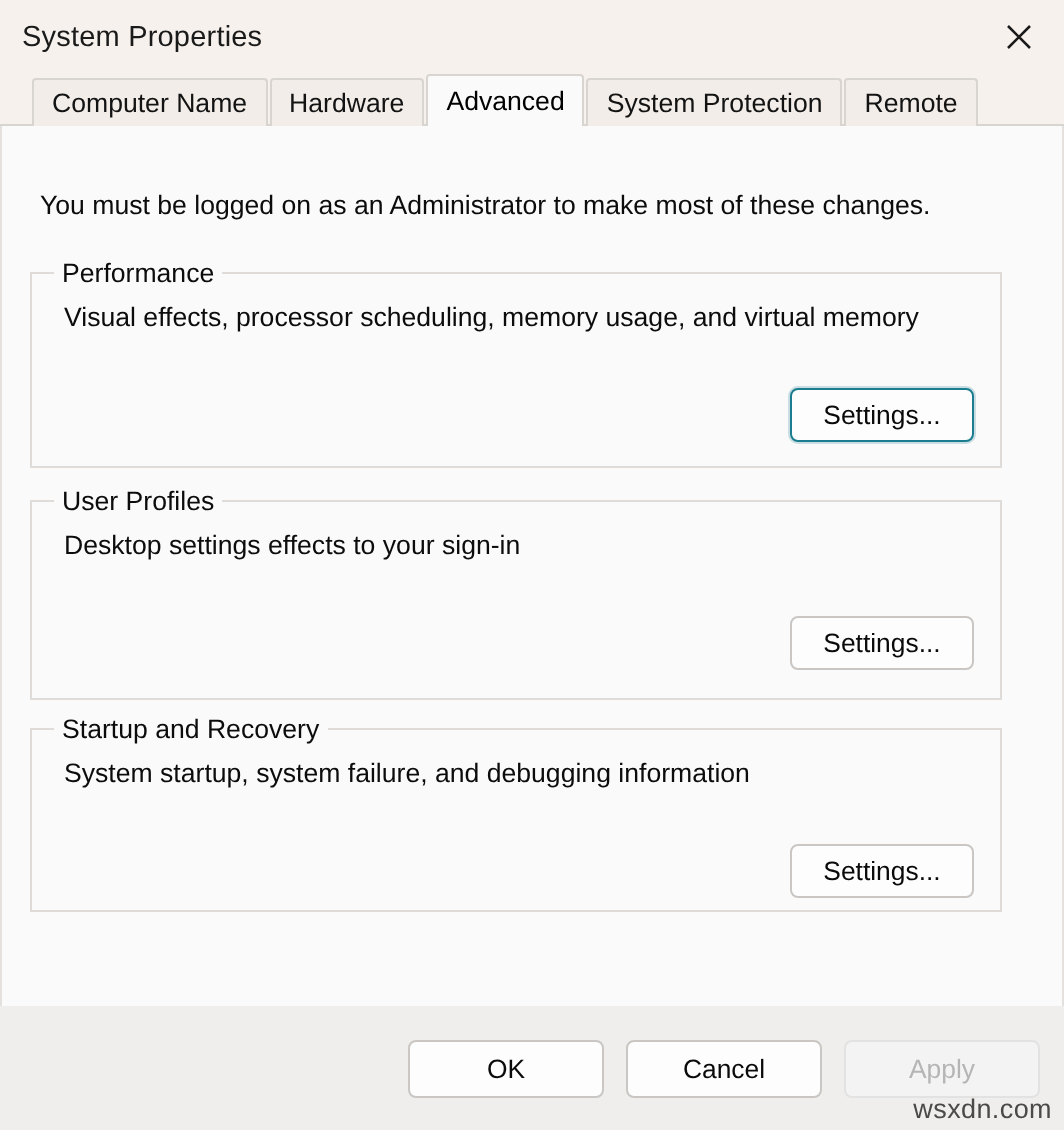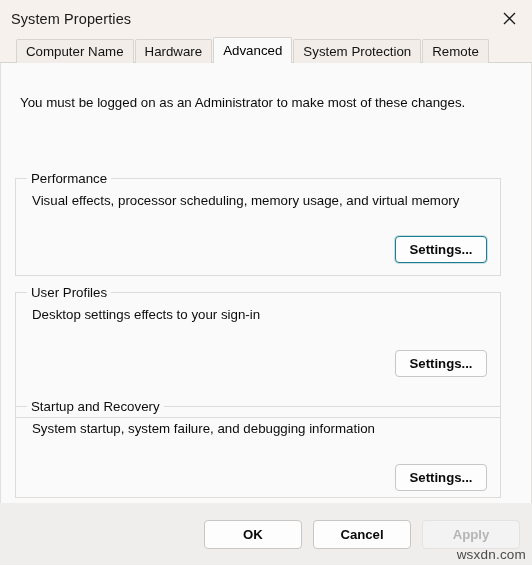--- a/index.html
+++ b/index.html
@@ -119,21 +119,20 @@
   }
 
   
   .groupbox {
     position: absolute;
     left: 14px;
     width: 486px;
     border: 1px solid #dedbd8;
     box-sizing: border-box;
     background: transparent;
-    margin-top: 42px;
   }
   .group-legend {
     position: absolute;
     top: -8px;
     left: 11px;
     padding: 0 4px;
     background: #fafafa;
     font-size: 13.3px;
     color: #0c0c0c;
     white-space: nowrap;
@@ -156,21 +155,20 @@
     border: 1px solid #c9c6c3;
     border-radius: 4px;
     height: 27px;
     box-sizing: border-box;
     cursor: default;
     display: flex;
     align-items: center;
     justify-content: center;
     user-select: none;
     padding: 0 22px;
-    font-weight: bold;
   }
   .btn.focused {
     border: 1px solid #1b7d8f;
     box-shadow: 0 0 0 1px rgba(27,125,143,0.22);
   }
   .btn.disabled {
     color: #b5b5b5;
     background: #f3f3f3;
     border-color: #e2e2e2;
   }
@@ -241,21 +239,21 @@
   <div class="content">
 
     <div class="notice">You must be logged on as an Administrator to make most of these changes.</div>
 
     <div class="groupbox" style="top:73px; height:98px;">
       <span class="group-legend">Performance</span>
       <span class="group-desc">Visual effects, processor scheduling, memory usage, and virtual memory</span>
       <div class="btn btn-settings focused" style="top:57px;">Settings...</div>
     </div>
 
-    <div class="groupbox" style="top:187px; height:126px;">
+    <div class="groupbox" style="top:187px; height:100px;">
       <span class="group-legend">User Profiles</span>
       <span class="group-desc">Desktop settings effects to your sign-in</span>
       <div class="btn btn-settings" style="top:57px;">Settings...</div>
     </div>
 
     <div class="groupbox" style="top:301px; height:92px;">
       <span class="group-legend">Startup and Recovery</span>
       <span class="group-desc">System startup, system failure, and debugging information</span>
       <div class="btn btn-settings" style="top:57px;">Settings...</div>
     </div>

